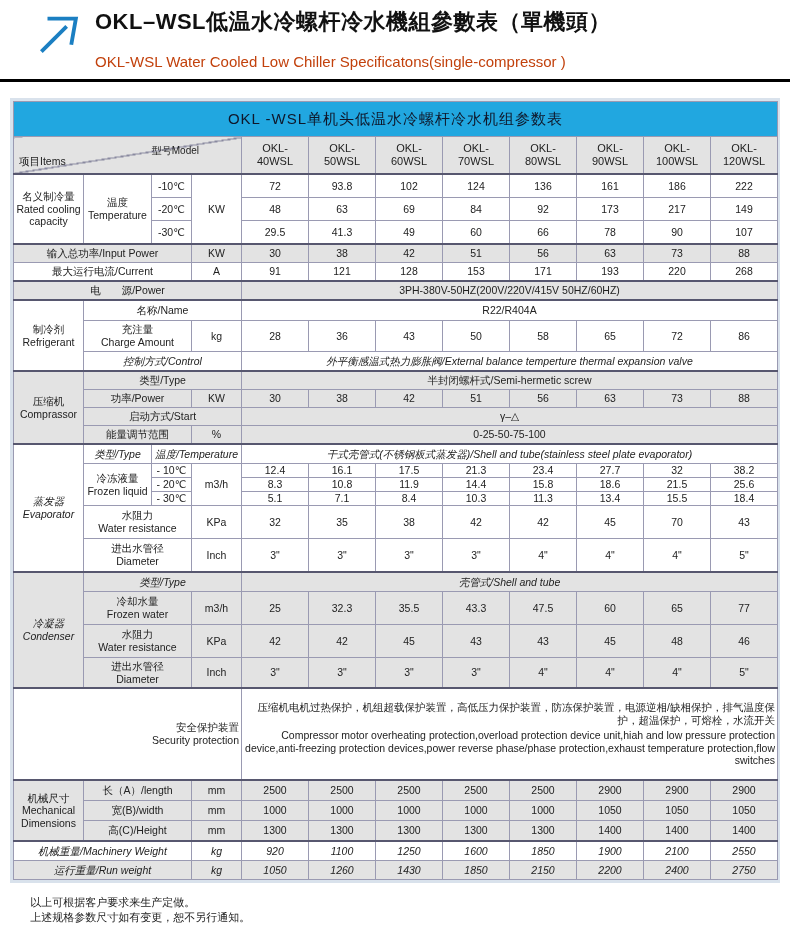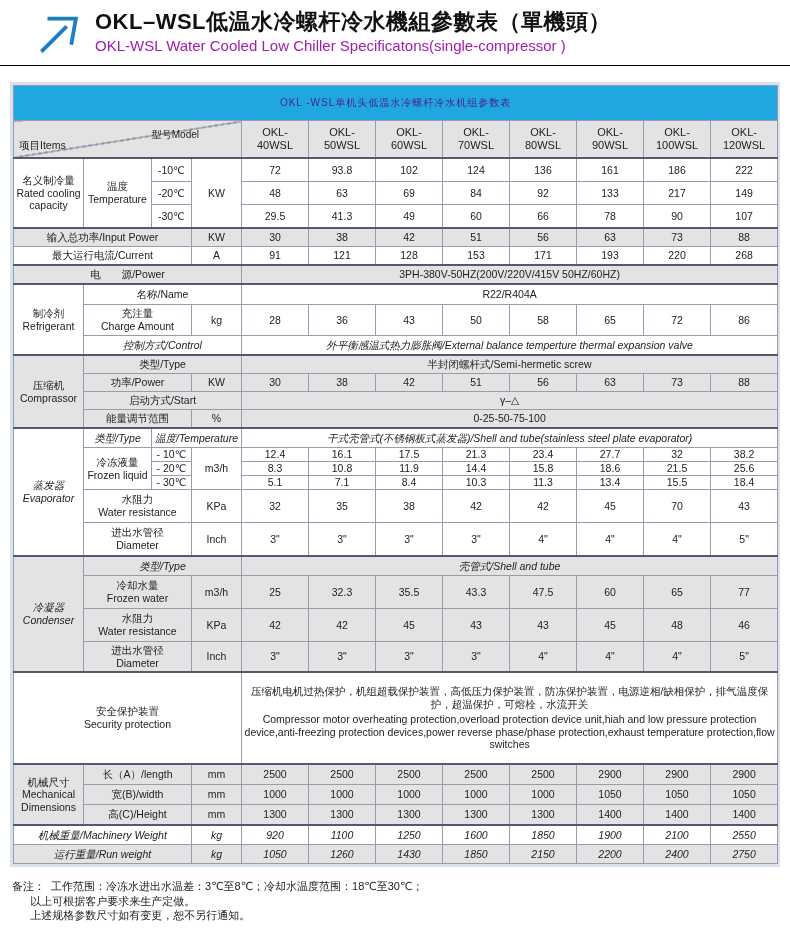--- a/index.html
+++ b/index.html
@@ -3,58 +3,58 @@
 <meta charset="utf-8">
 <style>
   html,body { margin:0; padding:0; }
   body {
     width:790px; height:944px; overflow:hidden;
     background:#ffffff; color:#222;
     font-family:"Liberation Sans","DejaVu Sans",sans-serif;
   }
 
   
-  .page-header { position:relative; height:66px; border-bottom:1px solid #000000; box-sizing:border-box; }
+  .page-header { position:relative; height:82px; border-bottom:3px solid #000000; box-sizing:border-box; }
   .arrow-logo { position:absolute; left:36px; top:10px; }
   .title-block { padding:8px 0 0 95px; }
   .title-zh { margin:0; font-size:22px; font-weight:bold; color:#111; letter-spacing:.5px; line-height:1.25; }
-  .title-en { font-size:15px; color:#a21caf; margin-top:1px; }
+  .title-en { font-size:15px; color:#c2410c; margin-top:17px; }
 
   
   .table-frame { margin:16px 10px 0 10px; background:#d9e2ec; padding:3px; }
   table.spec { width:100%; border-collapse:collapse; table-layout:fixed; font-size:10.5px; }
   table.spec td {
     border:1px solid #9a9ab2; text-align:center; vertical-align:middle;
     padding:1px 2px; background:#ffffff; line-height:1.2; word-wrap:break-word;
   }
   tr.gray td { background:#e3e3e3; }
   tr.sec td { border-top:2px solid #57576f; }
 
   td.banner {
-    background:#21a7e0 !important; color:#4c1d95; font-size:10px;
+    background:#21a7e0 !important; color:#0f172a; font-size:15px;
     height:32px; border:1px solid #21a7e0; letter-spacing:1px;
   }
   tr.r-header td { height:34px; font-size:11px; }
   td.model-cell, .pre { white-space:pre-line; }
 
   td.corner { position:relative; height:34px;
     background:linear-gradient(to bottom right, transparent calc(50% - .7px), #8a8aa0 calc(50% - .7px), #8a8aa0 calc(50% + .7px), transparent calc(50% + .7px)), #e3e3e3 !important;
   }
   .corner-items { position:absolute; left:5px; bottom:5px; font-size:10.5px; }
   .corner-model { position:absolute; right:42px; top:8px; font-size:10px; }
 
   tr.h20 td { height:20px; }
   tr.h15 td { height:15px;margin-left:8px; }
   tr.h16 td { height:16px;font-style:italic; }
   tr.h17 td { height:17px;text-align:center; }
   tr.h13 td { height:13px; padding:0 2px; }
   tr.h27 td { height:27px; }
   tr.h28 td { height:28px; }
   tr.h30 td { height:30px; }
-  tr.h88 td { height:88px; }
+  tr.h88 td { height:88px;text-align:right; }
 
   td.sec-label { font-size:10.5px; }
   td.security-text { text-align:left; padding:4px 7px; font-size:10.5px; line-height:1.45; }
   .security-zh { margin-bottom:3px; }
 
   
   .notes { margin:12px 0 0 12px; font-size:11px; line-height:1.32; color:#222; }
   .notes div { white-space:pre-wrap; min-height:1.1em; }
 </style>
 </head>
@@ -128,21 +128,21 @@
           <td class="v">186</td>
           <td class="v">222</td>
         </tr>
   <tr class="h20">
     <td>-20℃</td>
   <td class="v">48</td>
           <td class="v">63</td>
           <td class="v">69</td>
           <td class="v">84</td>
           <td class="v">92</td>
-          <td class="v">133</td>
+          <td class="v">173</td>
           <td class="v">217</td>
           <td class="v">149</td>
         </tr>
   <tr class="h20">
     <td>-30℃</td>
   <td class="v">29.5</td>
           <td class="v">41.3</td>
           <td class="v">49</td>
           <td class="v">60</td>
           <td class="v">66</td>
@@ -420,17 +420,16 @@
           <td class="v">2150</td>
           <td class="v">2200</td>
           <td class="v">2400</td>
           <td class="v">2750</td>
         </tr>
 </tbody>
     </table>
 </div>
 
 <div class="notes">
-  <div>备注：  工作范围：冷冻水进出水温差：3℃至8℃；冷却水温度范围：18℃至30℃；</div>
   <div>      以上可根据客户要求来生产定做。</div>
   <div>      上述规格参数尺寸如有变更，恕不另行通知。</div>
 
 </div>
 
 </body></html>

